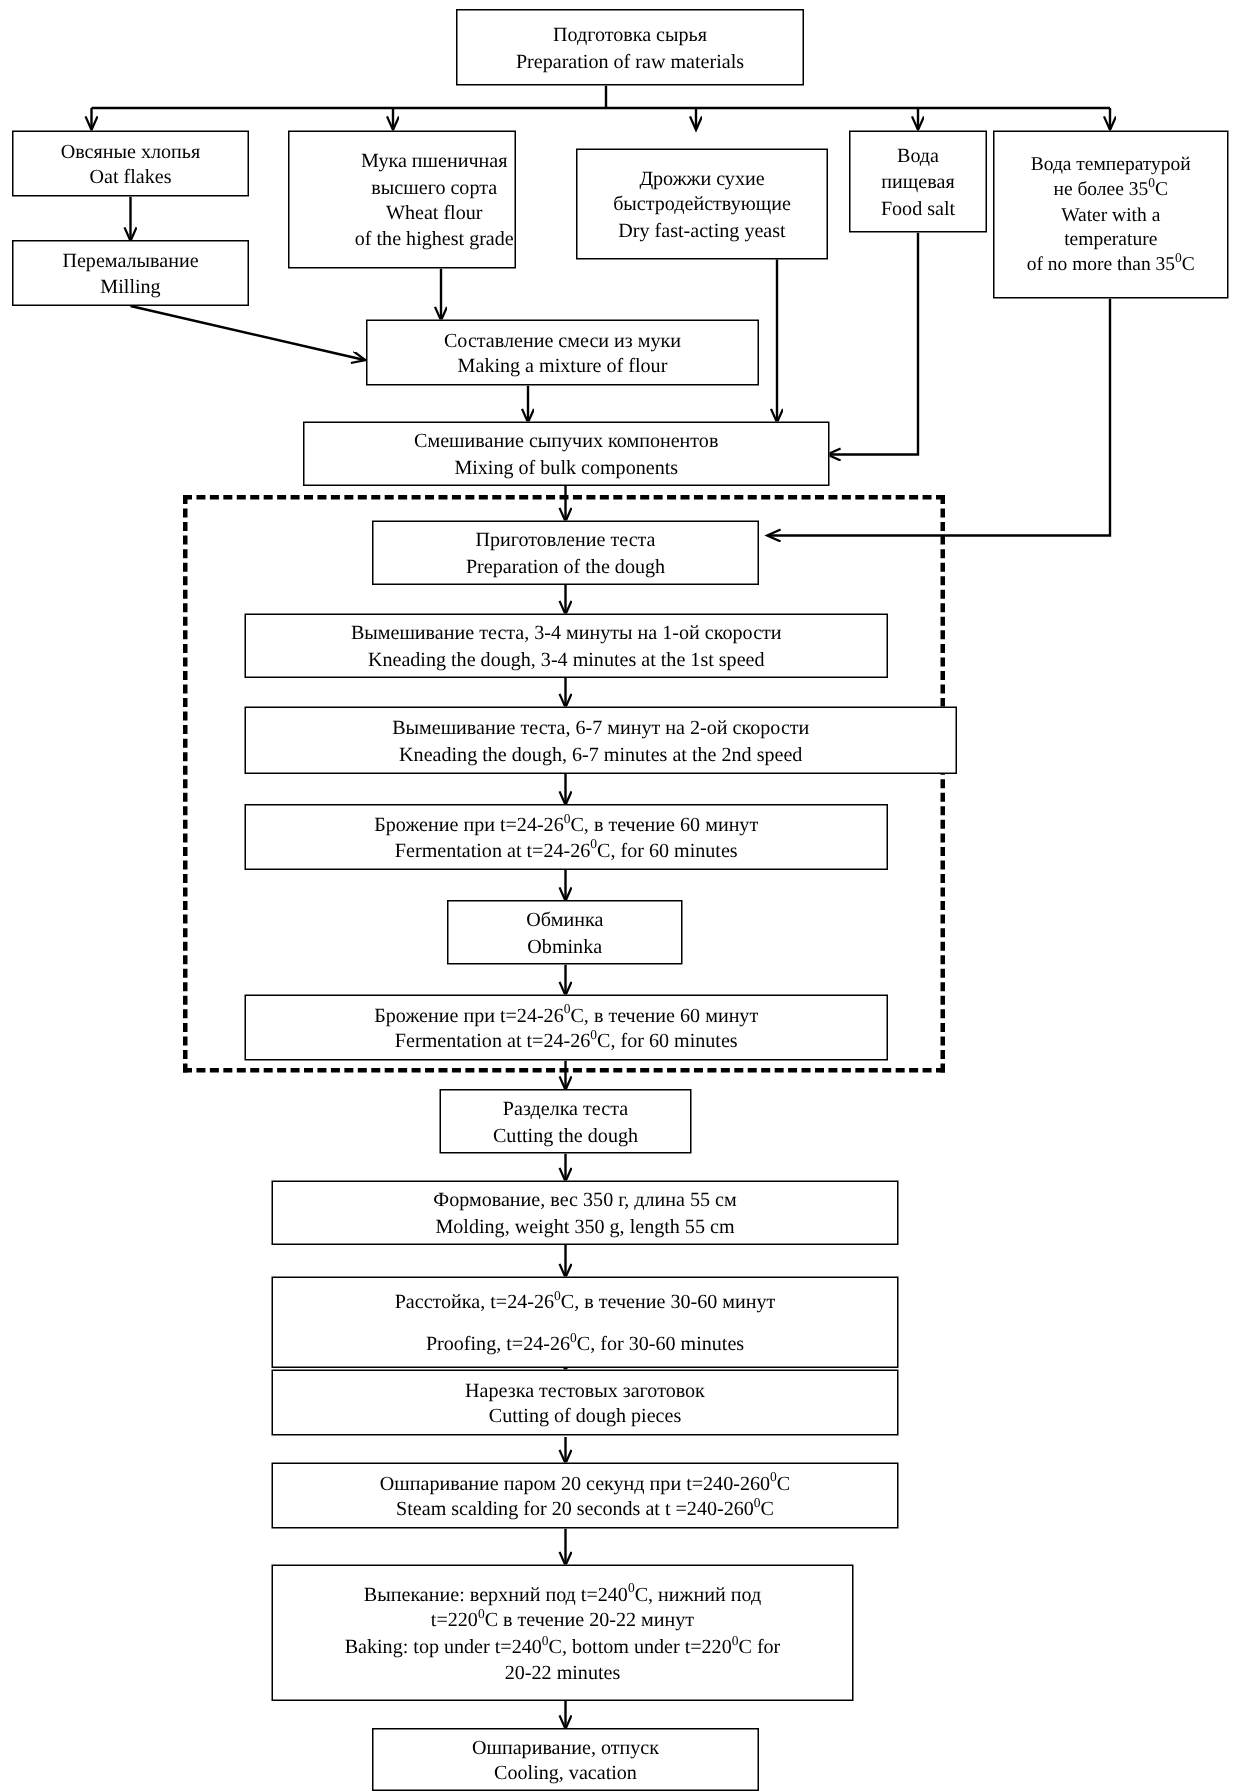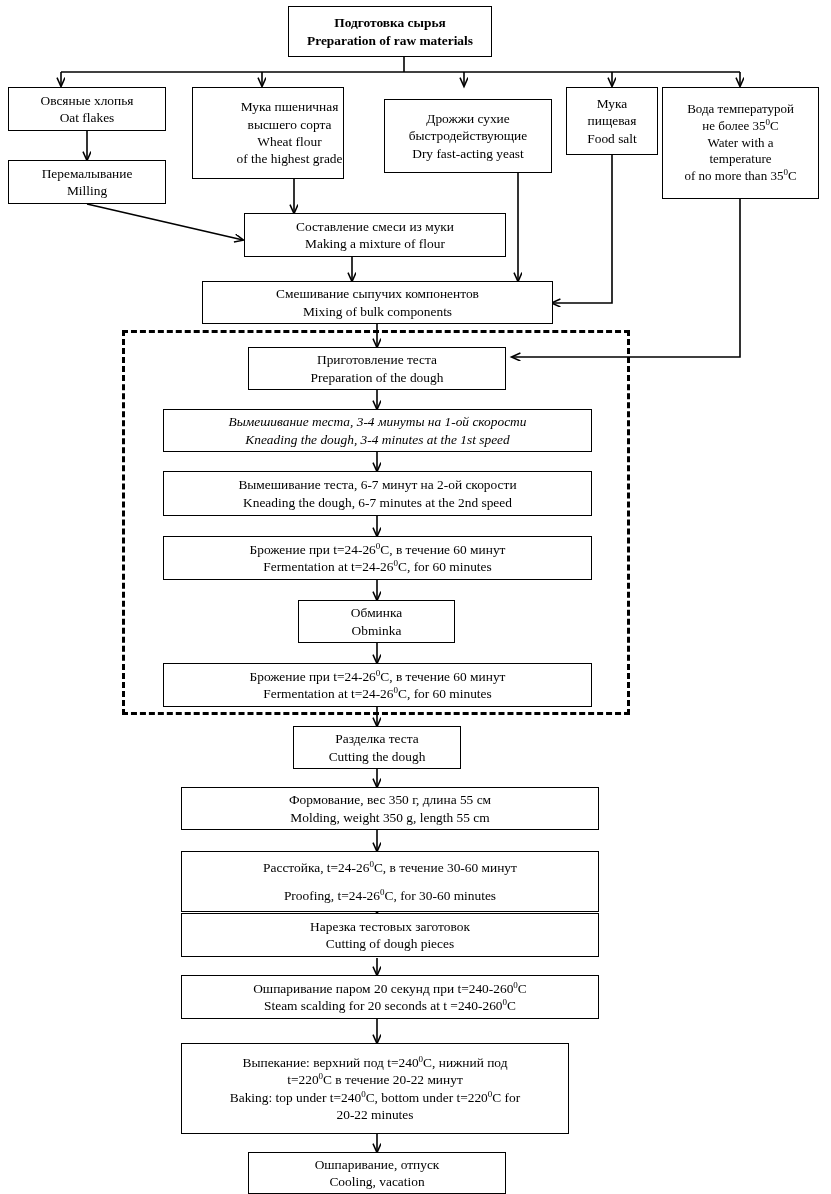--- a/index.html
+++ b/index.html
@@ -118,21 +118,21 @@
       <path d="M377,894 L377,913" marker-end="url(#ah)"></path>
 
       <path d="M377,958 L377,975" marker-end="url(#ah)"></path>
 
       <path d="M377,1019 L377,1043" marker-end="url(#ah)"></path>
 
       <path d="M377,1134 L377,1152" marker-end="url(#ah)"></path>
     </g>
   </svg>
 
-  <div class="node" style="left:288px; top:6px; width:204px; height:51px;font-weight:bold;">
+  <div class="node" style="left:304px; top:6px; width:232px; height:51px;">
     <span class="ru">Подготовка сырья</span>
     <span class="en">Preparation of raw materials</span>
   </div>
 
   <div class="node" style="left:8px; top:87px; width:158px; height:44px;">
     <span class="ru">Овсяные хлопья</span>
     <span class="en">Oat flakes</span>
   </div>
 
   <div class="node" style="left:8px; top:160px; width:158px; height:44px;">
@@ -147,21 +147,21 @@
     <span class="en">of the highest grade</span>
   </div>
 
   <div class="node" style="left:384px; top:87px; width:168px; height:74px;margin-top:12px;">
     <span class="ru">Дрожжи сухие</span>
     <span class="ru">быстродействующие</span>
     <span class="en">Dry fast-acting yeast</span>
   </div>
 
   <div class="node" style="left:566px; top:87px; width:92px; height:68px;">
-    <span class="ru">Мука</span>
+    <span class="ru">Вода</span>
     <span class="ru">пищевая</span>
     <span class="en">Food salt</span>
   </div>
 
   <div class="node" style="left:662px; top:87px; width:157px; height:112px; font-size:13px;">
     <span class="ru">Вода температурой</span>
     <span class="ru"><span>не более 35</span><sup class="deg">0</sup><span>С</span></span>
     <span class="en">Water with a</span>
     <span class="en">temperature</span>
     <span class="en"><span>of no more than 35</span><sup class="deg">0</sup><span>C</span></span>
@@ -175,26 +175,26 @@
   <div class="node" style="left:202px; top:281px; width:351px; height:43px;">
     <span class="ru">Смешивание  сыпучих компонентов</span>
     <span class="en">Mixing of bulk components</span>
   </div>
 
   <div class="node" style="left:248px; top:347px; width:258px; height:43px;">
     <span class="ru">Приготовление  теста</span>
     <span class="en">Preparation of the dough</span>
   </div>
 
-  <div class="node" style="left:163px; top:409px; width:429px; height:43px;font-style:italic;">
+  <div class="node" style="left:163px; top:409px; width:429px; height:43px;">
     <span class="ru">Вымешивание  теста,  3-4 минуты на 1-ой скорости</span>
     <span class="en">Kneading  the dough, 3-4 minutes at the 1st speed</span>
   </div>
 
-  <div class="node" style="left:163px; top:471px; width:429px; height:45px;">
+  <div class="node" style="left:163px; top:471px; width:475px; height:45px;">
     <span class="ru">Вымешивание  теста,  6-7 минут  на 2-ой скорости</span>
     <span class="en">Kneading  the dough, 6-7 minutes at the 2nd speed</span>
   </div>
 
   <div class="node" style="left:163px; top:536px; width:429px; height:44px;">
     <span class="ru"><span>Брожение  при t=24-26</span><sup class="deg">0</sup><span>С, в течение 60 минут</span></span>
     <span class="en"><span>Fermentation at t=24-26</span><sup class="deg">0</sup><span>C, for 60 minutes</span></span>
   </div>
 
   <div class="node" style="left:298px; top:600px; width:157px; height:43px;">

